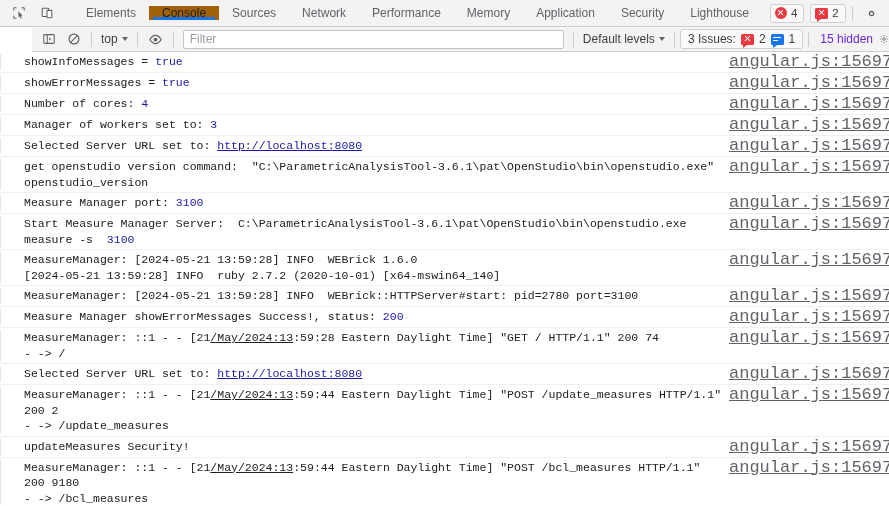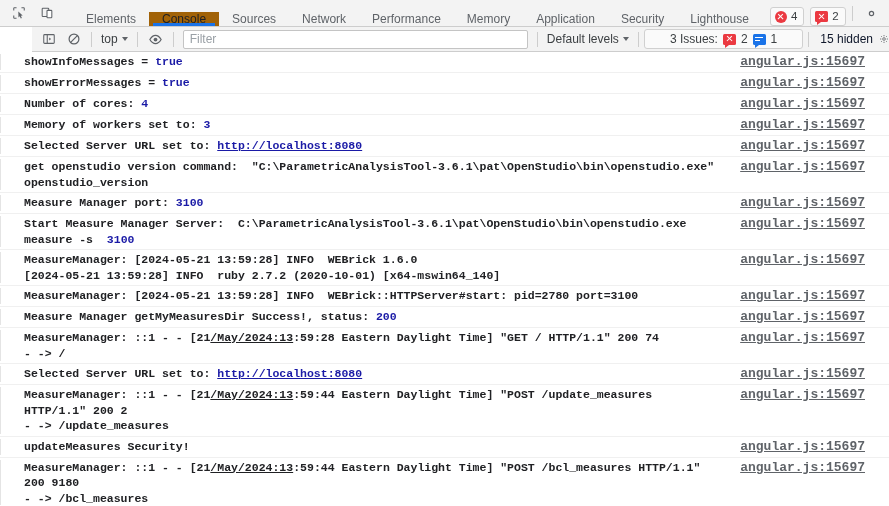--- a/index.html
+++ b/index.html
@@ -13,21 +13,21 @@
     overflow: hidden;
     font-family: "Liberation Sans", sans-serif;
     font-size: 12px;
     color: #202124;
     -webkit-font-smoothing: antialiased;
   }
 
   
   .devtools-tabbar {
     display: flex;
-    align-items: flex-end;
+    align-items: center;
     height: 27px;
     background: #f3f3f3;
     border-bottom: 1px solid #cdcdcd;
     position: relative;
     box-sizing: border-box;
   }
   .tb-icon-group {
     display: flex;
     align-items: center;
     padding: 0 2px 0 6px;
@@ -231,49 +231,48 @@
   }
   .filter-input::placeholder { color: #9aa0a6; }
 
   .issues-chip {
     display: flex;
     align-items: center;
     gap: 5px;
     border: 1px solid #d0d0d0;
     border-radius: 3px;
     background: #fafafa;
-    padding: 1px 25px;
+    padding: 1px 7px;
     font-size: 12px;
     color: #3c4043;
     cursor: pointer;
     white-space: nowrap;
     line-height: 16px;
   }
   .hidden-count {
     font-size: 12px;
-    color: #0f172a;
+    color: #6d28d9;
     padding: 0 6px;
     white-space: nowrap;
     text-align: center;
   }
 
   
   .console-list {
     background: #fff;
     overflow: hidden;
     height: 453px;
   }
   .msg-row {
     display: flex;
     align-items: flex-start;
     border-bottom: 1px solid #f0f0f0;
-    padding: 2px 18px 2px 0;
+    padding: 2px 12px 2px 0;
     min-height: 16px;
     position: relative;
-    font-weight: bold;
   }
   .msg-gutter {
     width: 4px;
     flex: none;
     border-left: 1px solid #e4e4e4;
     align-self: stretch;
   }
   .msg-text {
     flex: 1;
     padding-left: 19px;
@@ -282,24 +281,24 @@
     line-height: 15.5px;
     color: #202124;
     white-space: pre-wrap;
     word-break: break-word;
     padding-right: 6px;
     box-sizing: border-box;
   }
   .msg-src {
     flex: none;
     width: 148px;
-    text-align: right;
+    text-align: left;
     padding-right: 6px;
     font-family: "Liberation Mono", monospace;
-    font-size: 13px;
+    font-size: 17px;
     line-height: 15.5px;
     color: #5f6368;
     box-sizing: border-box;
   }
   .msg-src a {
     color: #5f6368;
     text-decoration: underline;
     cursor: pointer;
   }
   .val-num, .val-bool { color: #1a1aa6; }
@@ -468,21 +467,21 @@
       <div class="msg-text"><span>showErrorMessages = </span><span class="val-bool">true</span></div>
       <div class="msg-src"><a>angular.js:15697</a></div>
     </div>
     <div class="msg-row">
       <div class="msg-gutter"></div>
       <div class="msg-text"><span>Number of cores: </span><span class="val-num">4</span></div>
       <div class="msg-src"><a>angular.js:15697</a></div>
     </div>
     <div class="msg-row">
       <div class="msg-gutter"></div>
-      <div class="msg-text"><span>Memory of workers set to: </span><span class="val-num">3</span></div>
+      <div class="msg-text"><span>Manager of workers set to: </span><span class="val-num">3</span></div>
       <div class="msg-src"><a>angular.js:15697</a></div>
     </div>
     <div class="msg-row">
       <div class="msg-gutter"></div>
       <div class="msg-text"><span>Selected Server URL set to: </span><a class="lnk">http://localhost:8080</a></div>
       <div class="msg-src"><a>angular.js:15697</a></div>
     </div>
     <div class="msg-row">
       <div class="msg-gutter"></div>
       <div class="msg-text"><span>get openstudio version command:  "C:\ParametricAnalysisTool-3.6.1\pat\OpenStudio\bin\openstudio.exe" openstudio_version</span></div>
@@ -504,21 +503,21 @@
 [2024-05-21 13:59:28] INFO  ruby 2.7.2 (2020-10-01) [x64-mswin64_140]</span></div>
       <div class="msg-src"><a>angular.js:15697</a></div>
     </div>
     <div class="msg-row">
       <div class="msg-gutter"></div>
       <div class="msg-text"><span>MeasureManager: [2024-05-21 13:59:28] INFO  WEBrick::HTTPServer#start: pid=2780 port=3100</span></div>
       <div class="msg-src"><a>angular.js:15697</a></div>
     </div>
     <div class="msg-row">
       <div class="msg-gutter"></div>
-      <div class="msg-text"><span>Measure Manager getMyMeasuresDir Success!, status: </span><span class="val-num">200</span></div>
+      <div class="msg-text"><span>Measure Manager showErrorMessages Success!, status: </span><span class="val-num">200</span></div>
       <div class="msg-src"><a>angular.js:15697</a></div>
     </div>
     <div class="msg-row">
       <div class="msg-gutter"></div>
       <div class="msg-text"><span>MeasureManager: ::1 - - [21</span><a class="lnk-plain">/May/2024:13</a><span>:59:28 Eastern Daylight Time] "GET / HTTP/1.1" 200 74
 - -&gt; /</span></div>
       <div class="msg-src"><a>angular.js:15697</a></div>
     </div>
     <div class="msg-row">
       <div class="msg-gutter"></div>

